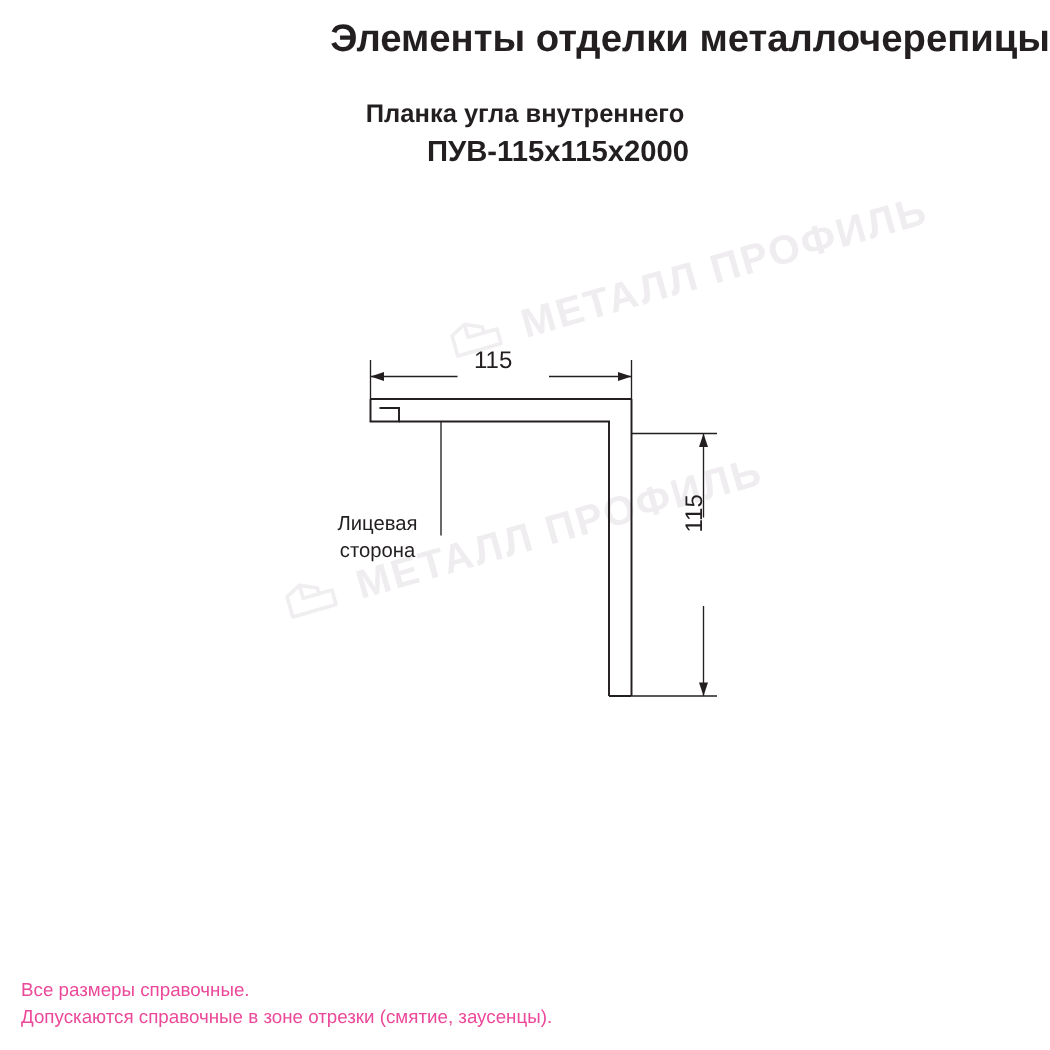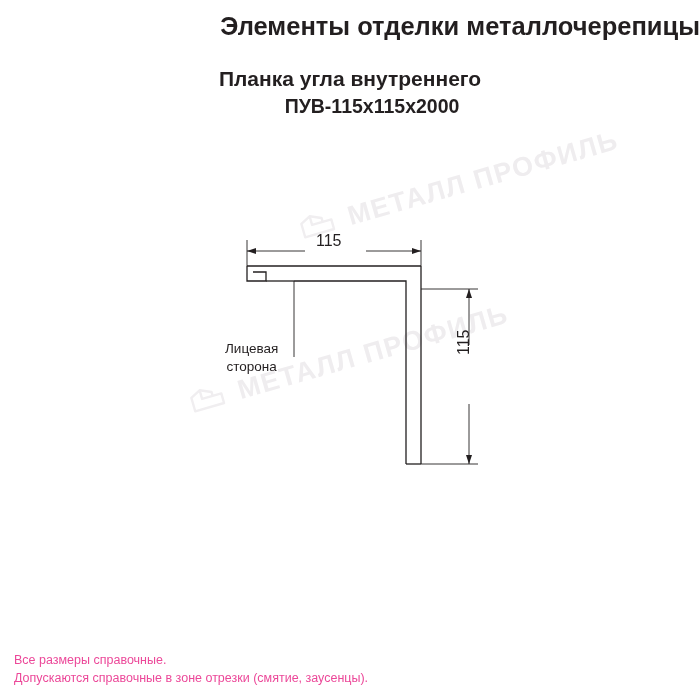--- a/index.html
+++ b/index.html
@@ -26,21 +26,21 @@
   }
   .title-main {
     font-size: 25.5px;
     font-weight: bold;
     letter-spacing: 0px;
     margin-top: 12px;
     line-height: 1.1;
     text-align: right;
   }
   .title-sub {
-    font-size: 21px;
+    font-size: 17px;
     font-weight: bold;
     margin-top: 25px;
     line-height: 1.35;
   }
   .title-code {
     font-size: 19.5px;
     font-weight: bold;
     line-height: 1.35;
     padding-left: 44px;
   }

